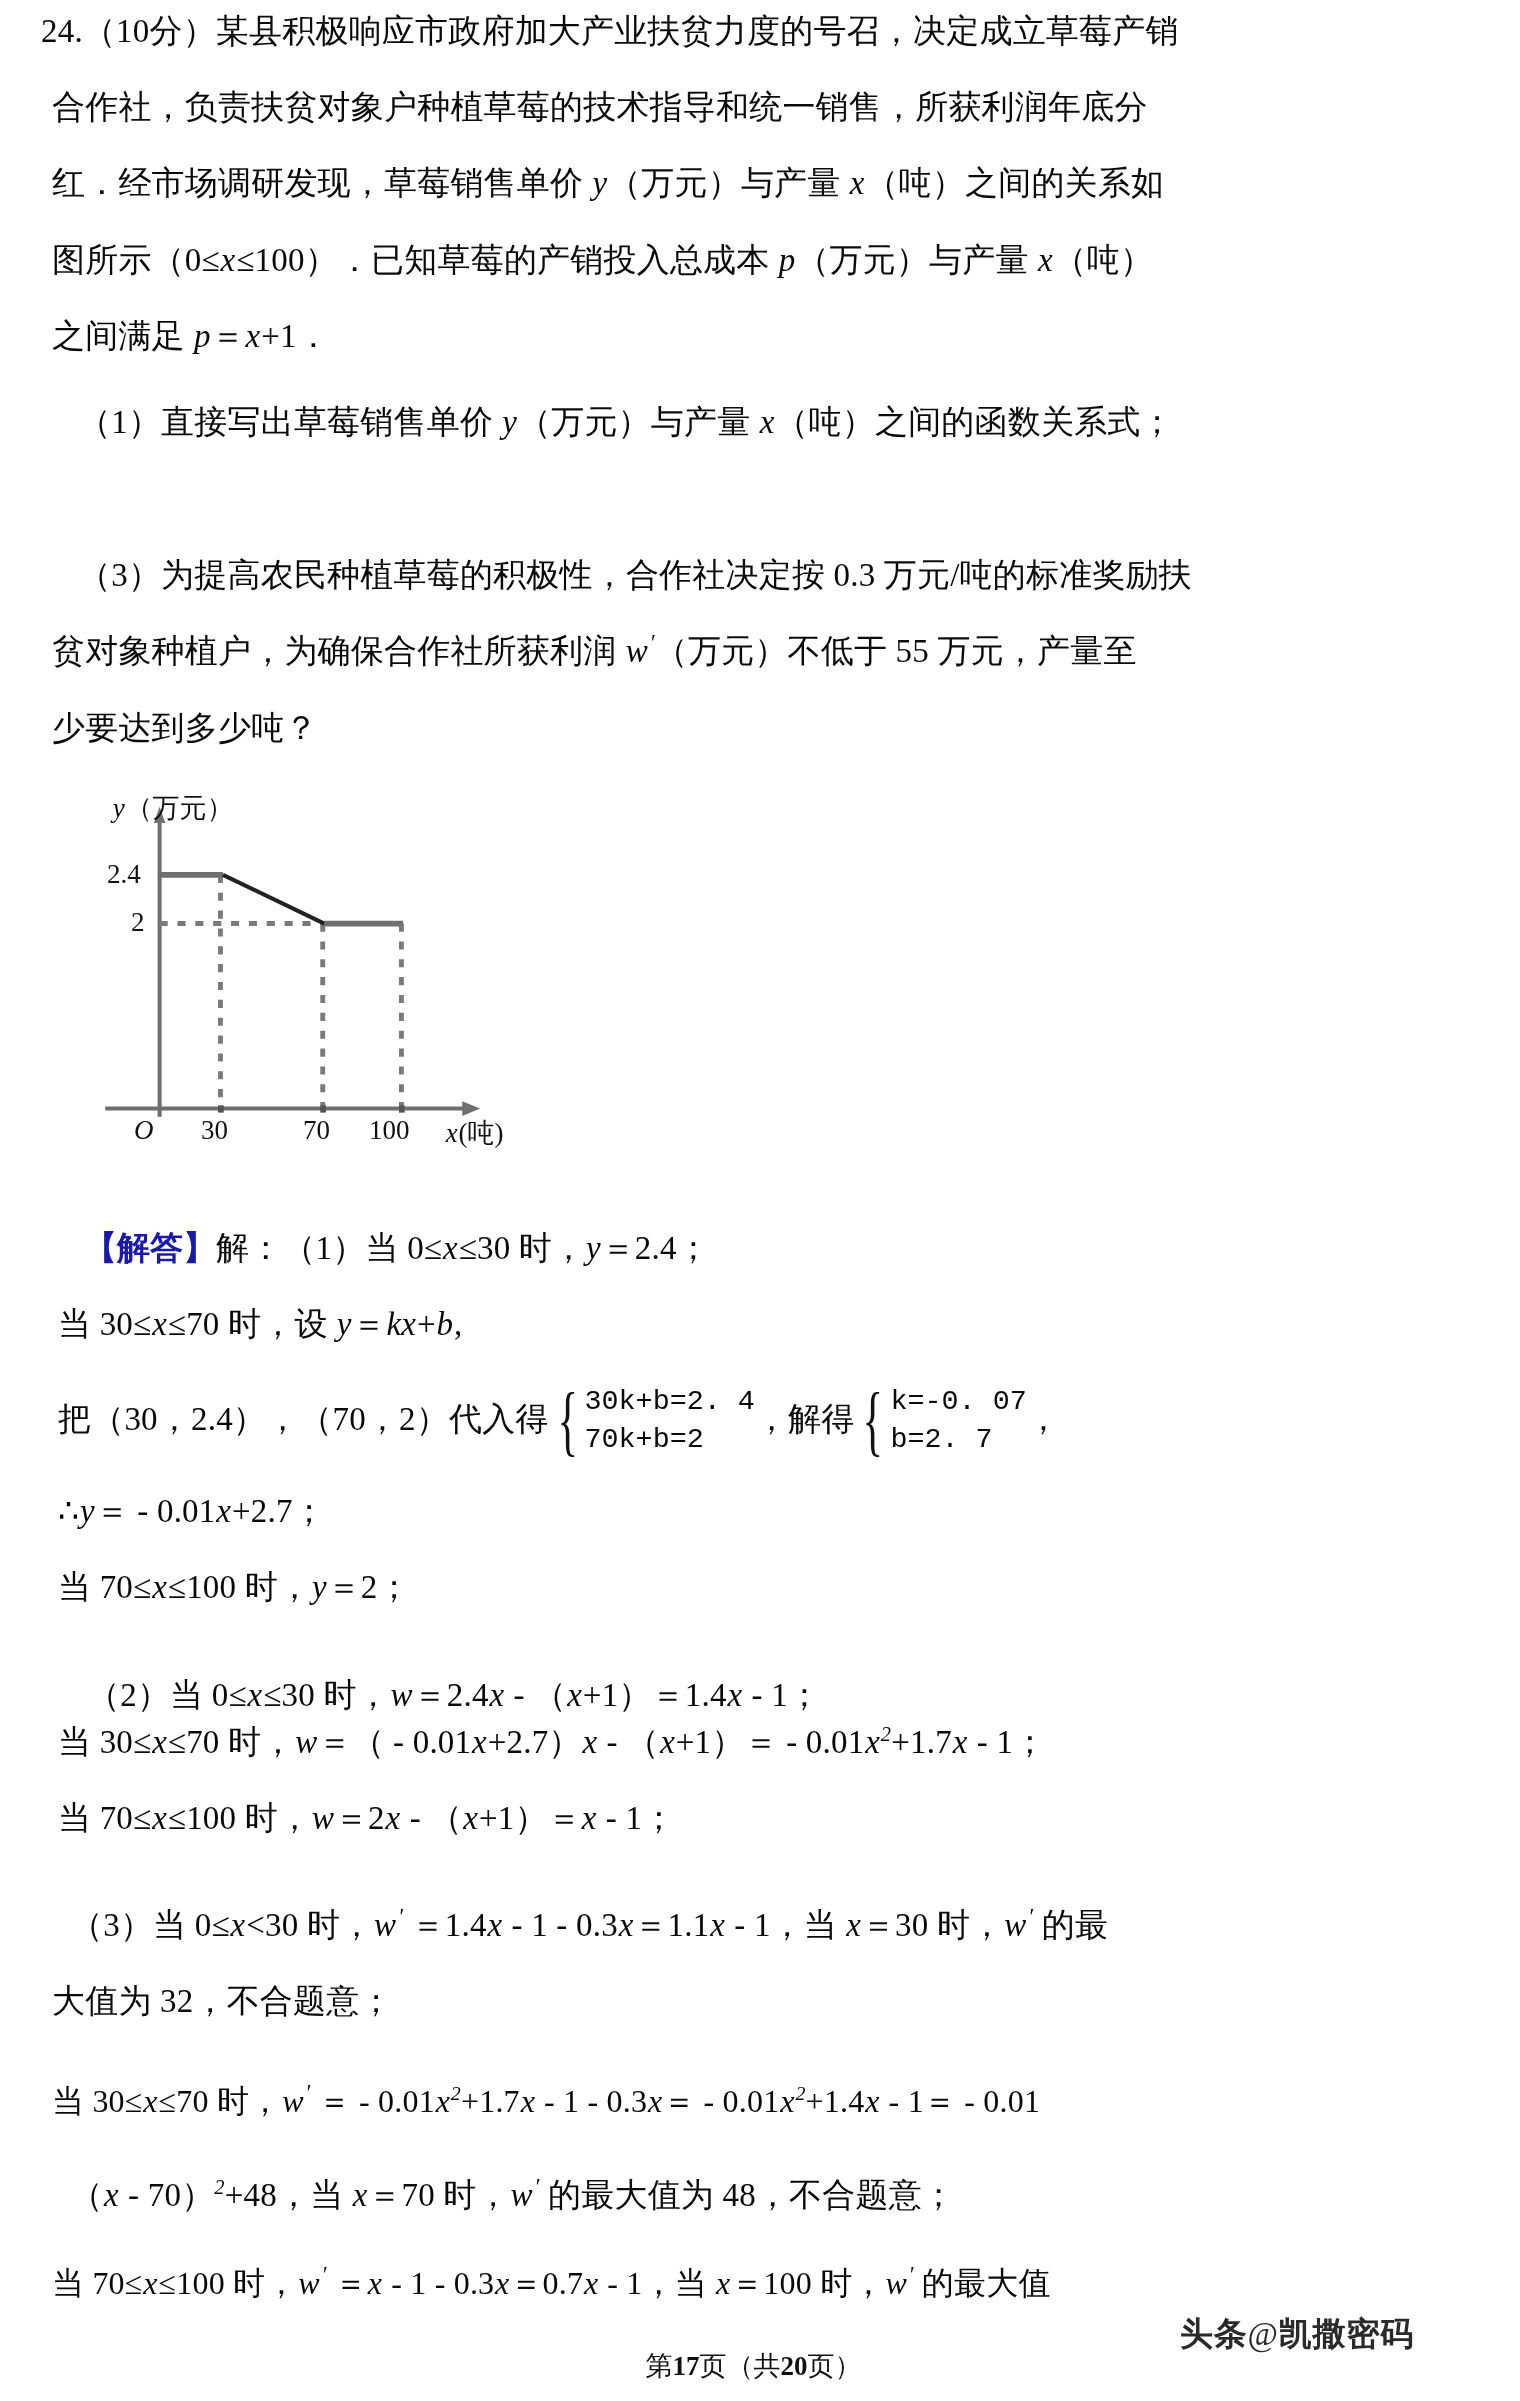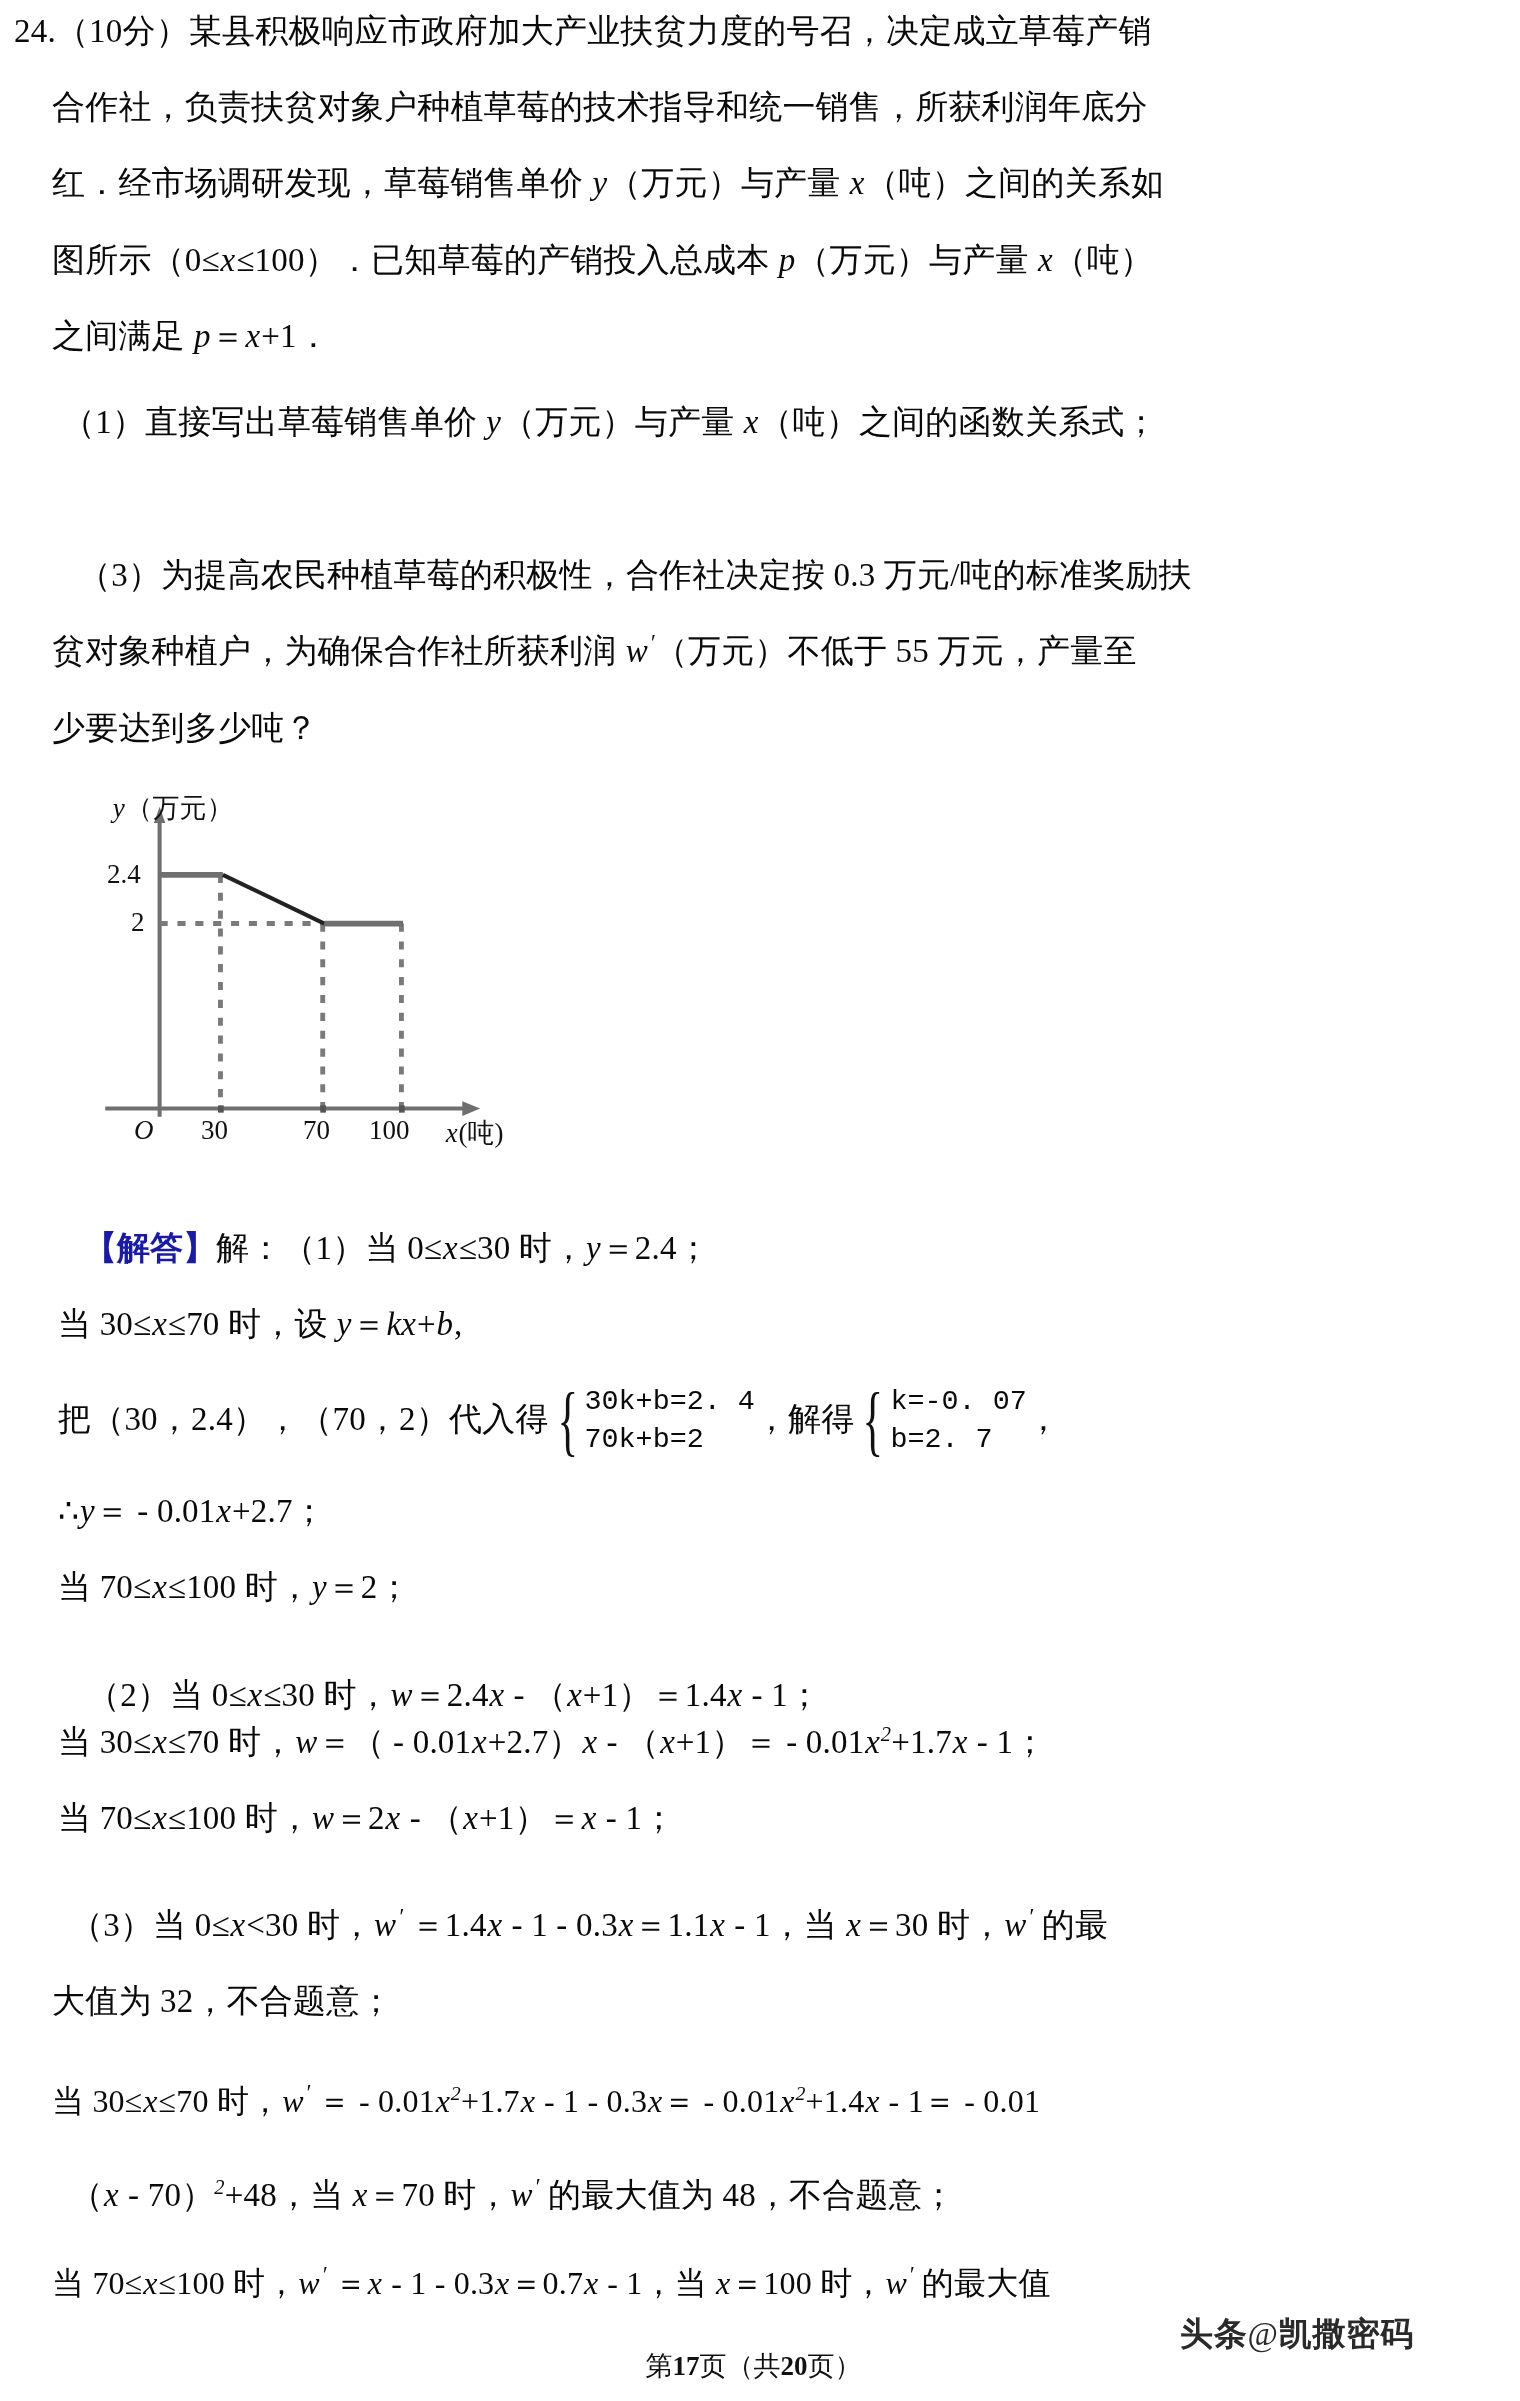--- a/index.html
+++ b/index.html
@@ -138,41 +138,41 @@
     display: inline-block;
     font-family: "Liberation Serif", "DejaVu Serif", serif;
     font-weight: 400;
   }
 </style>
 </head>
 <body>
 
 <div class="page">
 
-  <div class="line" style="left:14px; top:14.6px;text-align:center;">
+  <div class="line" style="left:41px; top:14.6px;text-align:center;">
     <span>24.（10分）某县积极响应市政府加大产业扶贫力度的号召，决定成立草莓产销</span>
   </div>
 
   <div class="line" style="left:52px; top:91px;">
     <span>合作社，负责扶贫对象户种植草莓的技术指导和统一销售，所获利润年底分</span>
   </div>
 
   <div class="line" style="left:52px; top:167px;">
     红．经市场调研发现，草莓销售单价 <i class="v">y</i>（万元）与产量 <i class="v">x</i>（吨）之间的关系如
   </div>
 
   <div class="line" style="left:52px; top:244px;">
     图所示（0≤<i class="v">x</i>≤100）．已知草莓的产销投入总成本 <i class="v">p</i>（万元）与产量 <i class="v">x</i>（吨）
   </div>
 
   <div class="line" style="left:52px; top:320px;">
     之间满足 <i class="v">p</i>＝<i class="v">x</i>+1．
   </div>
 
-  <div class="line" style="left:62px; top:406px;">
+  <div class="line" style="left:78px; top:406px;">
     （1）直接写出草莓销售单价 <i class="v">y</i>（万元）与产量 <i class="v">x</i>（吨）之间的函数关系式；
   </div>
 
 
   <div class="line" style="left:78px; top:559px;">
     <span>（3）为提高农民种植草莓的积极性，合作社决定按 0.3 万元/吨的标准奖励扶</span>
   </div>
 
   <div class="line" style="left:52px; top:635px;">
     贫对象种植户，为确保合作社所获利润 <i class="v">w</i><sup class="pr">′</sup>（万元）不低于 55 万元，产量至

